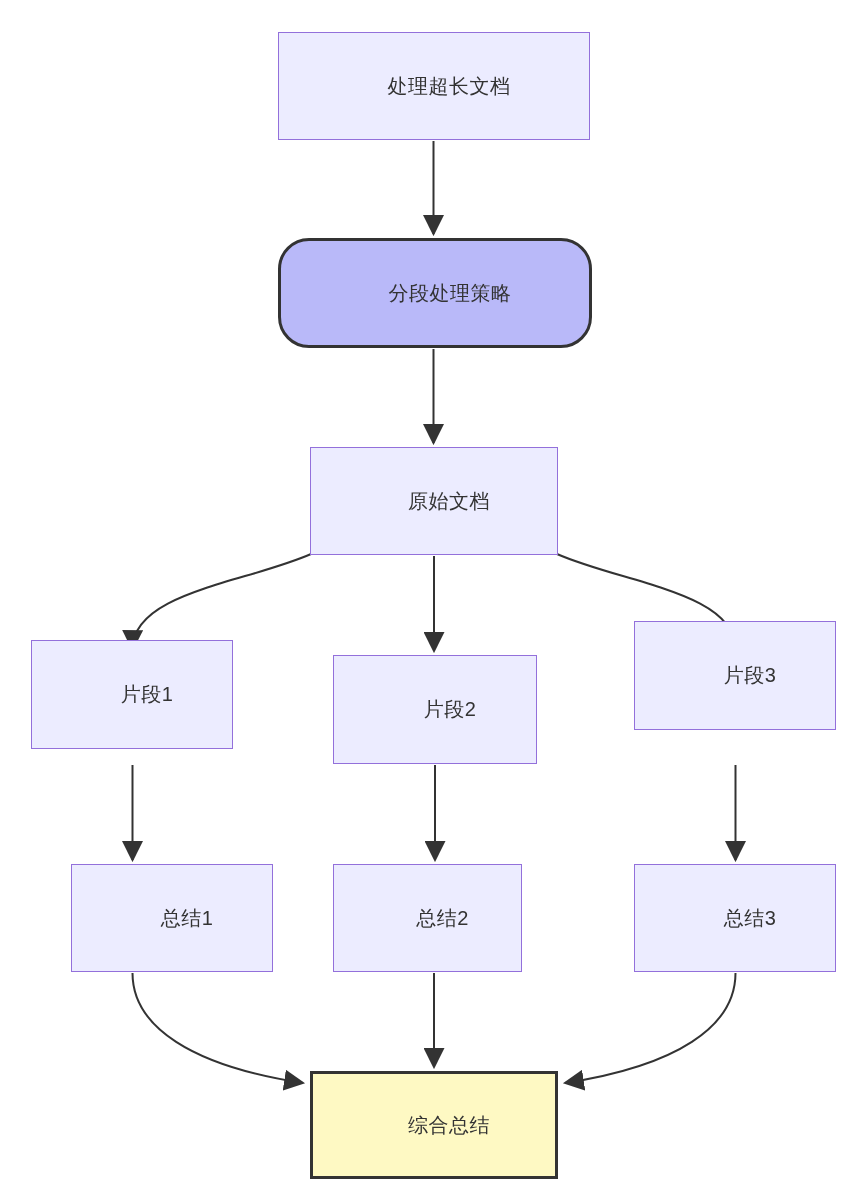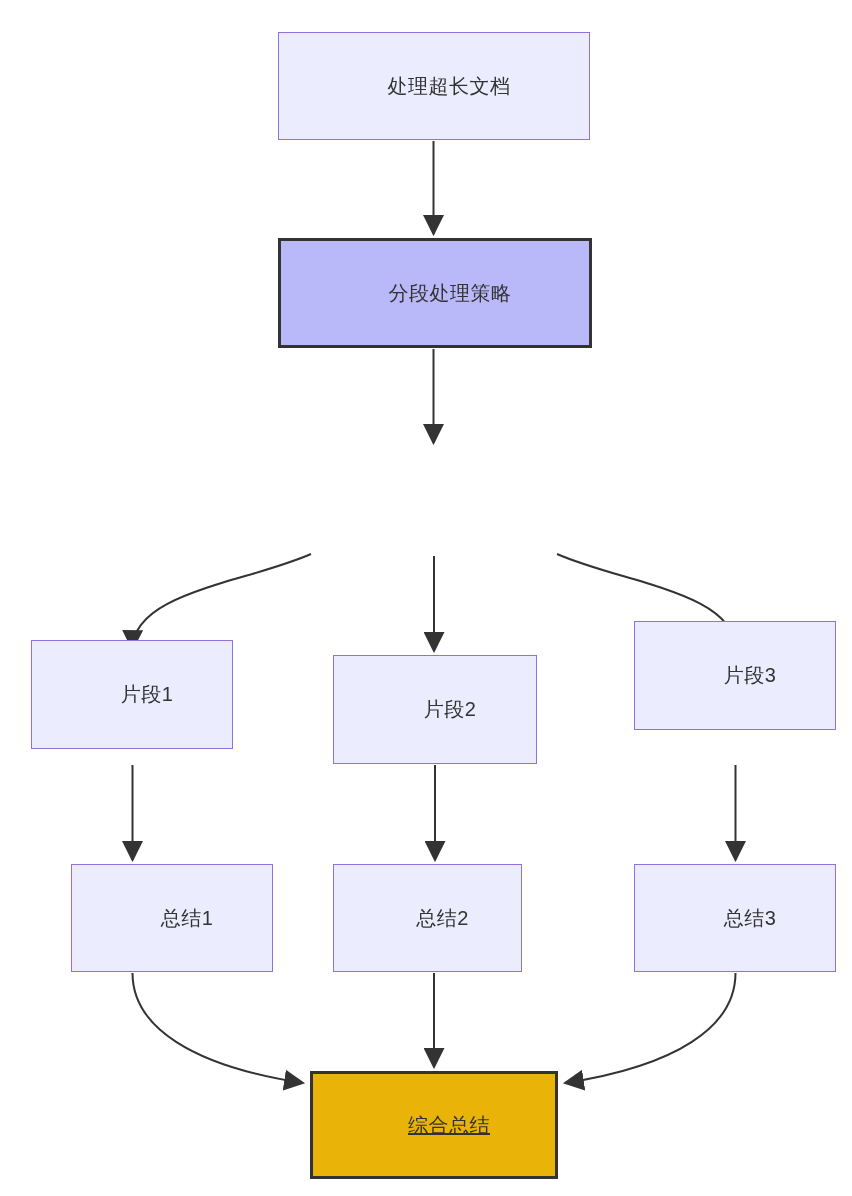--- a/index.html
+++ b/index.html
@@ -36,27 +36,26 @@
     border: 1.5px solid #9370DB;
     text-align: center;
     letter-spacing: 0.5px;
     padding-left: 30px;
   }
   .node.highlight {
     background: #b9b9f9;
     border: 3.5px solid #333333;
   }
   .node.result {
-    background: #eab308;
+    background: #fef9c3;
     border: 3.5px solid #333333;
-    text-decoration: underline;
   }
   
   .n-a  { left: 278px; top: 32px;   width: 312px; height: 108px; }
-  .n-b  { left: 278px; top: 238px;  width: 314px; height: 110px; }
+  .n-b  { left: 278px; top: 238px;  width: 314px; height: 110px; border-radius: 31px; }
   .n-c  { left: 310px; top: 447px;  width: 248px; height: 108px; }
   .n-d1 { left: 31px;  top: 640px;  width: 202px; height: 109px; }
   .n-d2 { left: 333px; top: 655px;  width: 204px; height: 109px; }
   .n-d3 { left: 634px; top: 621px;  width: 202px; height: 109px; }
   .n-e1 { left: 31px;  top: 864px;  width: 202px; height: 108px; margin-left: 40px; }
   .n-e2 { left: 333px; top: 864px;  width: 189px; height: 108px; }
   .n-e3 { left: 634px; top: 864px;  width: 202px; height: 108px; text-align: center; }
   .n-f  { left: 310px; top: 1071px; width: 248px; height: 108px; }
 </style>
 </head>
@@ -86,20 +85,23 @@
   </svg>
 
   <div class="node n-a">
     <span>处理超长文档</span>
   </div>
 
   <div class="node highlight n-b">
     <span>分段处理策略</span>
   </div>
 
+  <div class="node n-c">
+    <span>原始文档</span>
+  </div>
 
   <div class="node n-d1">
     <span>片段1</span>
   </div>
 
   <div class="node n-d2">
     <span>片段2</span>
   </div>
 
   <div class="node n-d3">

